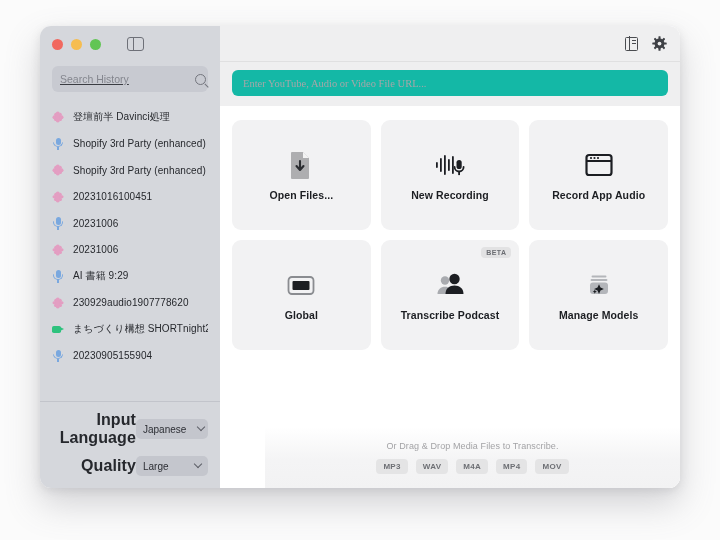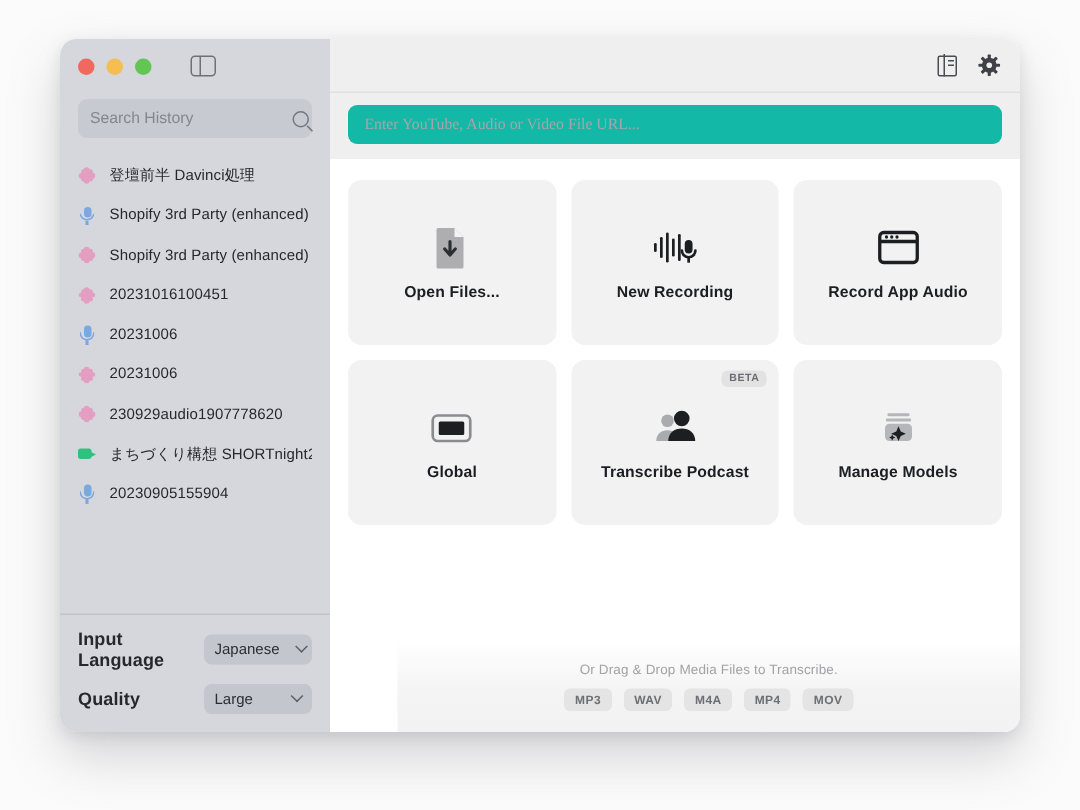--- a/index.html
+++ b/index.html
@@ -76,20 +76,21 @@
     padding: 0 8px;
   }
   #search-box input {
     flex: 1;
     border: none;
     outline: none;
     background: transparent;
     font-family: inherit;
     font-size: 10.5px;
     color: #3a3c42;
+    text-decoration: underline;
   }
   #search-box input::placeholder { color: #84868e; }
   .search-glyph {
     width: 11px; height: 11px;
     border: 1.3px solid #74767e;
     border-radius: 50%;
     position: relative;
     flex: 0 0 auto;
   }
   .search-glyph::after {
@@ -191,25 +192,26 @@
   
   #sidebar-footer {
     border-top: 1px solid #c2c4cb;
     padding: 9px 12px 12px 12px;
     display: flex;
     flex-direction: column;
     gap: 9px;
   }
   .setting-row { display: flex; align-items: center; }
   .setting-label {
-    font-size: 12px;
+    font-size: 16px;
     font-weight: bold;
     color: #26282d;
     flex: 1;
     letter-spacing: .1px;
+    text-align: right;
   }
   .setting-select {
     width: 72px;
     height: 20px;
     background: #c4c6cd;
     border-radius: 5px;
     display: flex;
     align-items: center;
     padding: 0 7px;
     position: relative;
@@ -408,20 +410,28 @@
             <span class="stem"></span>
           </span>
           <span class="hist-label">20231006</span>
         </div>
         <div class="hist-item">
           <span class="hist-icon ic-sparkle" style="--c:#e39ec2">
             <i></i>
             <i class="b"></i>
           </span>
           <span class="hist-label">20231006</span>
+        </div>
+        <div class="hist-item">
+          <span class="hist-icon ic-mic">
+            <span class="cap"></span>
+            <span class="arc"></span>
+            <span class="stem"></span>
+          </span>
+          <span class="hist-label">AI 書籍 9:29</span>
         </div>
         <div class="hist-item">
           <span class="hist-icon ic-sparkle" style="--c:#e39ec2">
             <i></i>
             <i class="b"></i>
           </span>
           <span class="hist-label">230929audio1907778620</span>
         </div>
         <div class="hist-item">
           <span class="hist-icon ic-video">

